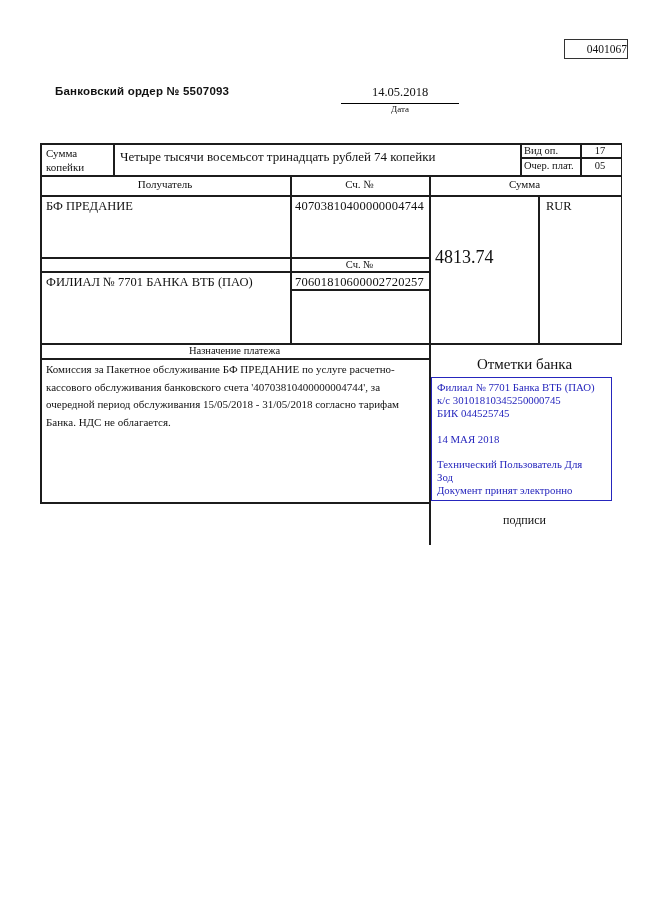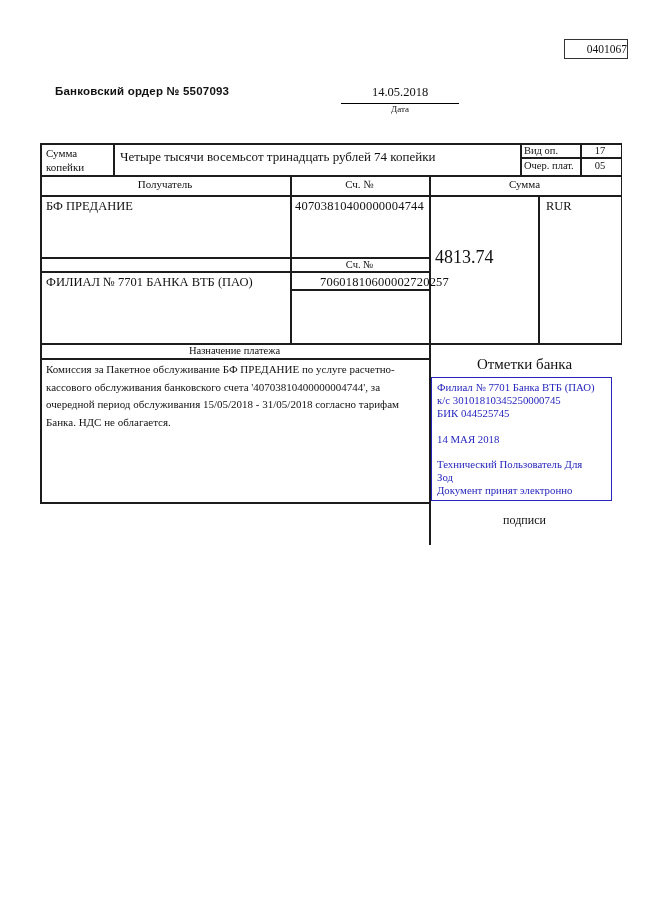--- a/index.html
+++ b/index.html
@@ -61,21 +61,21 @@
   #amount-header      { left: 429px; top: 178px; width: 191px; font-size: 11px; }
   #payer-name  { left: 46px;  top: 199px; font-size: 12.5px; }
   #payer-acct  { left: 295px; top: 199px; font-size: 12.5px; letter-spacing: .2px; }
   #amount-value{ left: 435px; top: 199px; font-size: 18px; margin-top: 48px; }
   #currency    { left: 546px; top: 199px; font-size: 12.5px; }
 
   
   #payee-header      { left: 40px;  top: 259px; width: 250px; font-size: 10.5px; }
   #payee-acct-header { left: 290px; top: 259px; width: 139px; font-size: 10.5px; }
   #payee-name { left: 46px;  top: 275px; font-size: 12.5px; }
-  #payee-acct { left: 295px; top: 275px; font-size: 12.5px; letter-spacing: .2px; margin-left: 25px; }
+  #payee-acct { left: 295px; top: 275px; font-size: 12.5px; letter-spacing: .2px; }
 
   
   #purpose-header { left: 40px; top: 345px; width: 389px; font-size: 10.5px; }
   #purpose-text {
     position: absolute; left: 46px; top: 361px; width: 382px;
     font-size: 11px; line-height: 17.6px; white-space: normal;
   }
 
   
   #marks-header { left: 429px; top: 356px; width: 191px; font-size: 15px; }

